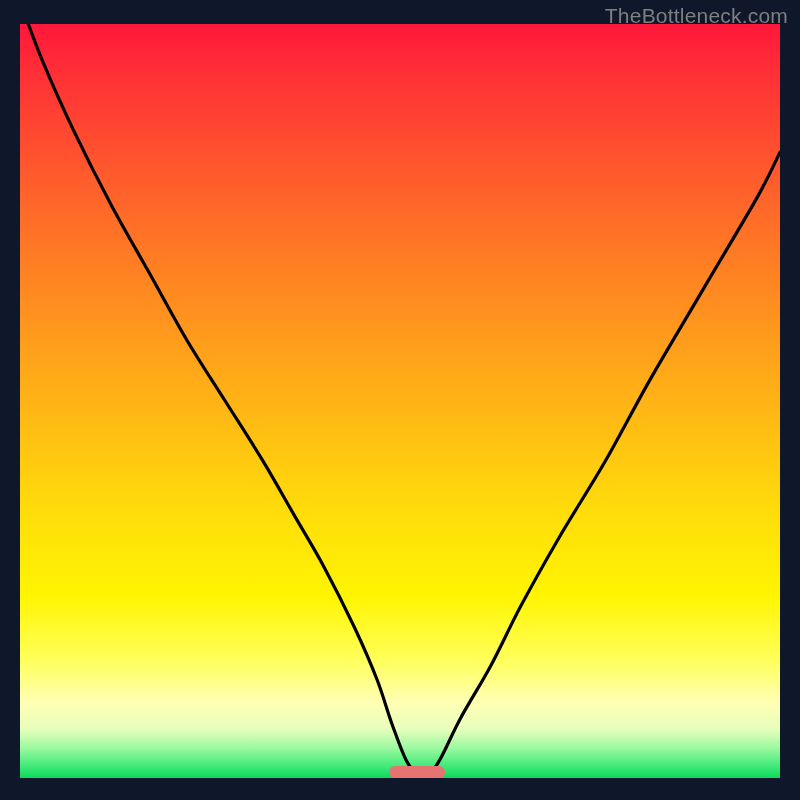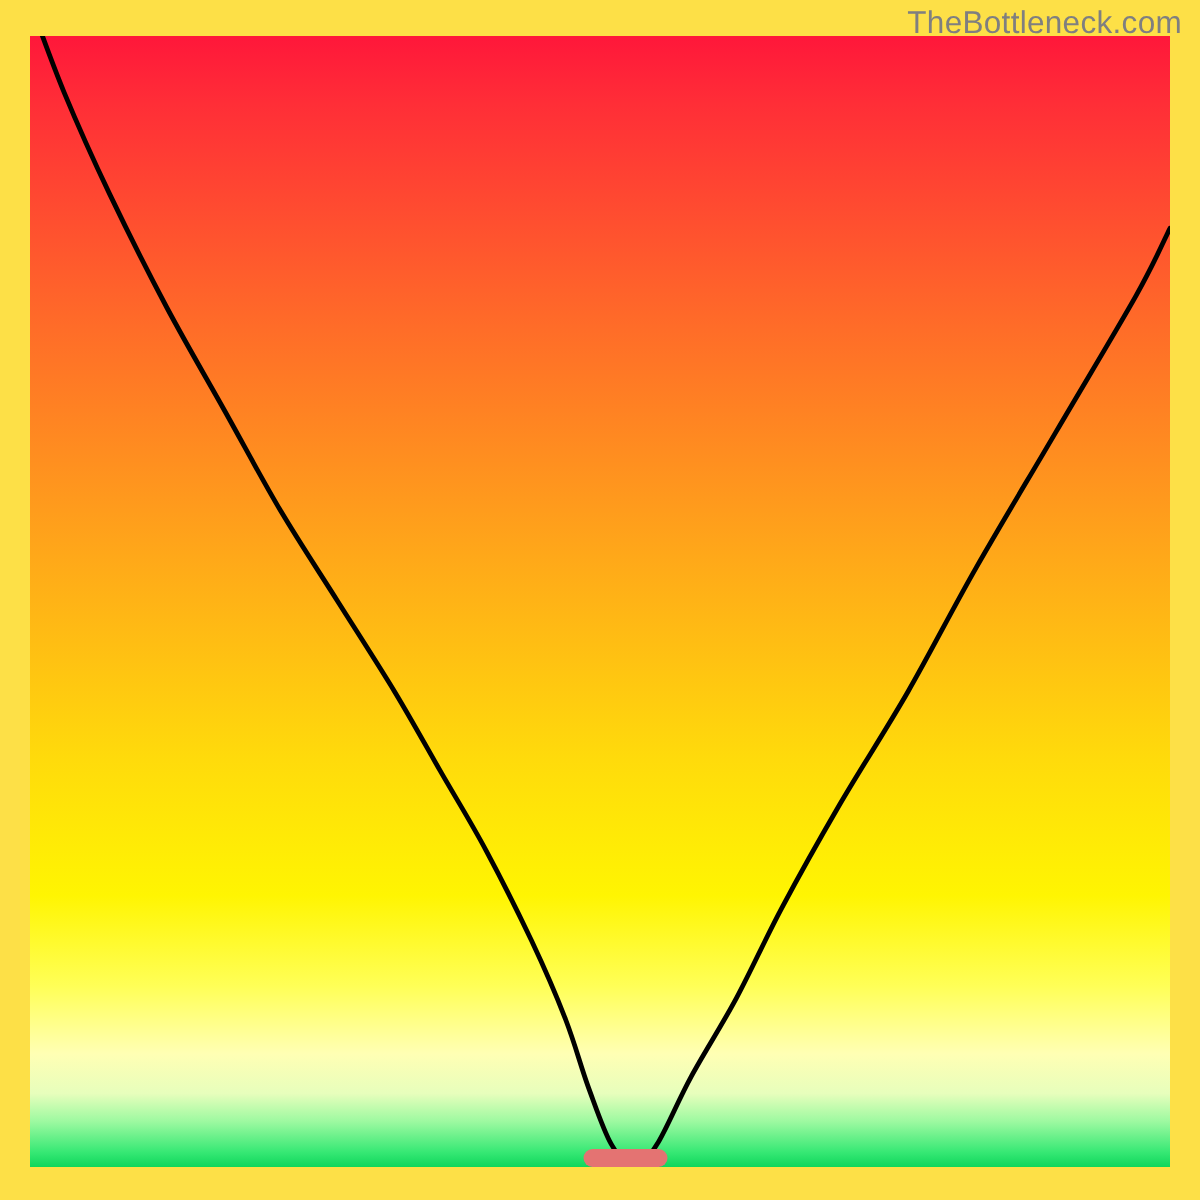--- a/index.html
+++ b/index.html
@@ -10,21 +10,21 @@
     background: #000;
     overflow: hidden;
     font-family: Arial, Helvetica, sans-serif;
   }
   .frame {
     position: absolute;
     left: 0;
     top: 0;
     width: 800px;
     height: 800px;
-    background: #fde047;
+    background: #0f172a;
   }
   .plot-area {
     position: absolute;
     left: 20px;
     top: 24px;
     width: 760px;
     height: 754px;
     overflow: hidden;
   }
   .gradient {

